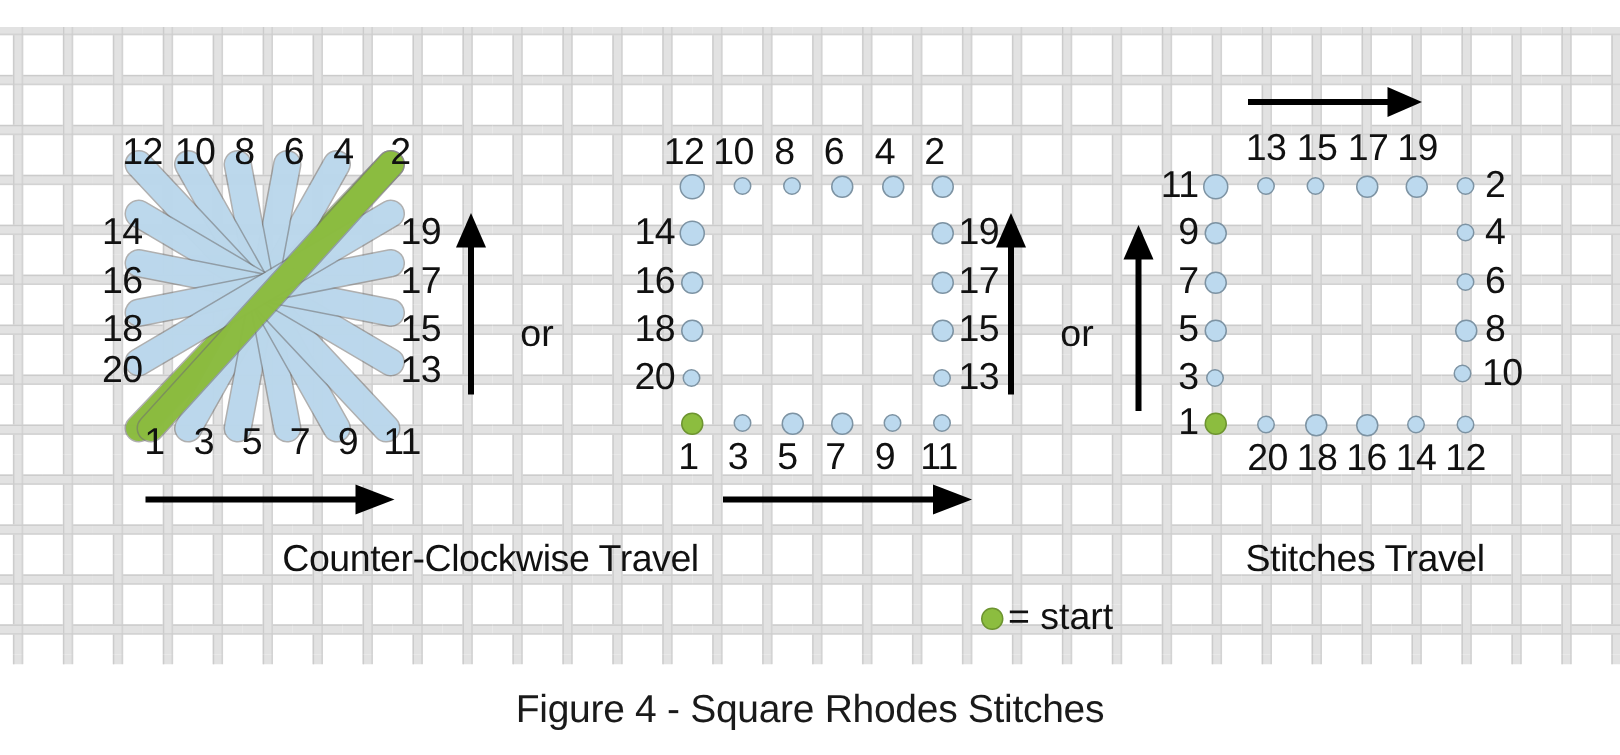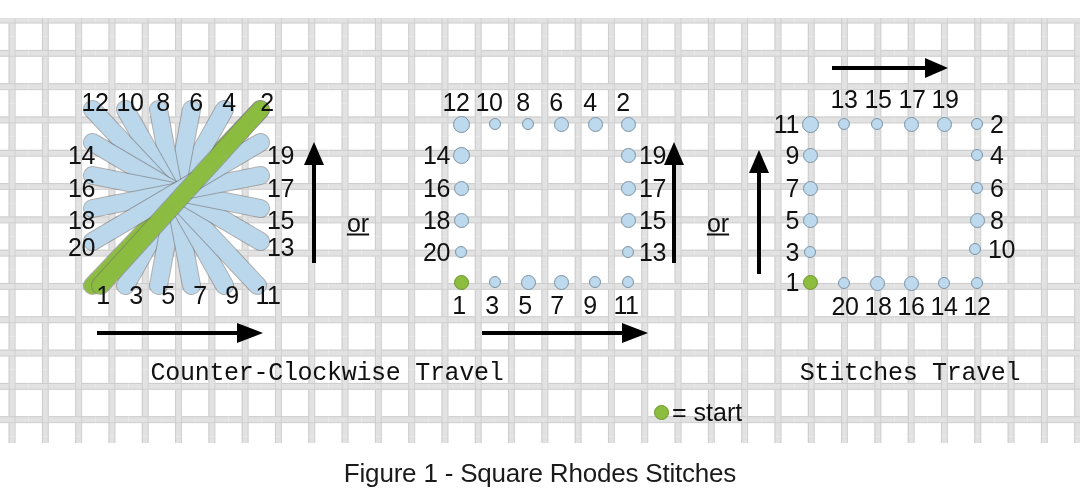--- a/index.html
+++ b/index.html
@@ -78,34 +78,33 @@
     margin-left: -8.5px;
     margin-top: -8.5px;
   }
   .dot.start {
     background: #8cbd3f;
     border-color: #6d9430;
   }
 
   .travel-label {
     position: absolute;
-    font-family: Liberation Mono, monospace;
+    font-family: Liberation Sans, sans-serif;
     font-size: 25px;
     color: #111111;
     white-space: nowrap;
     transform: translate(-50%, -50%);
     letter-spacing: -0.3px;
   }
   .or-label {
     position: absolute;
     font-family: "Liberation Sans", sans-serif;
     font-size: 25px;
     color: #111111;
     transform: translate(-50%, -50%);
-    text-decoration: underline;
   }
   #legend-text {
     position: absolute;
     font-family: "Liberation Sans", sans-serif;
     font-size: 25px;
     color: #111111;
     white-space: nowrap;
     transform: translate(0, -50%);
   }
   #legend-dot {
@@ -2272,16 +2271,16 @@
     <span class="num c" style="left:878px; top:306px;">18</span>
     <span class="num c" style="left:911px; top:306px;">16</span>
     <span class="num c" style="left:944px; top:306px;">14</span>
     <span class="num c" style="left:977px; top:306px;">12</span>
 
     <span class="travel-label" style="left:910px; top:373px;">Stitches Travel</span>
 
     <div id="legend-dot" style="left:661px; top:412px;"></div>
     <span id="legend-text" style="left:672px; top:412px;">= start</span>
 
-    <div id="caption">Figure 1 - Square Rhodes Stitches</div>
+    <div id="caption">Figure 4 - Square Rhodes Stitches</div>
 
   </div>
 </div>
 
 </body></html>

